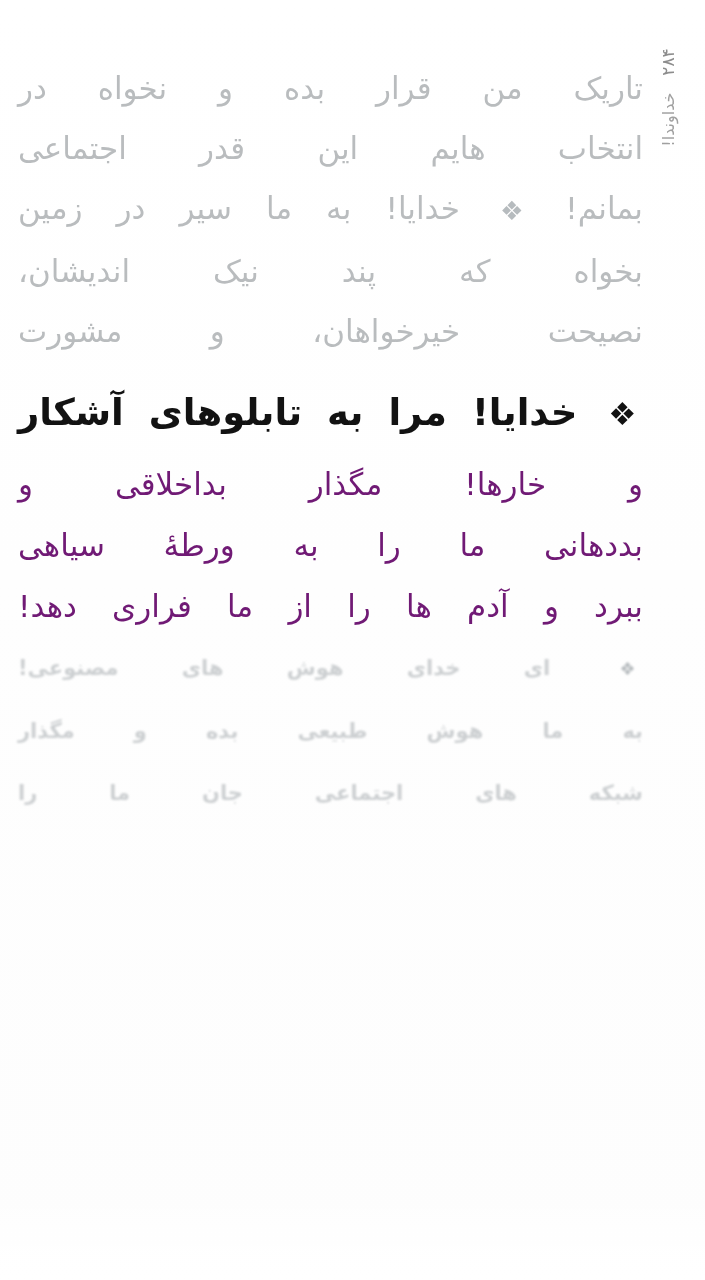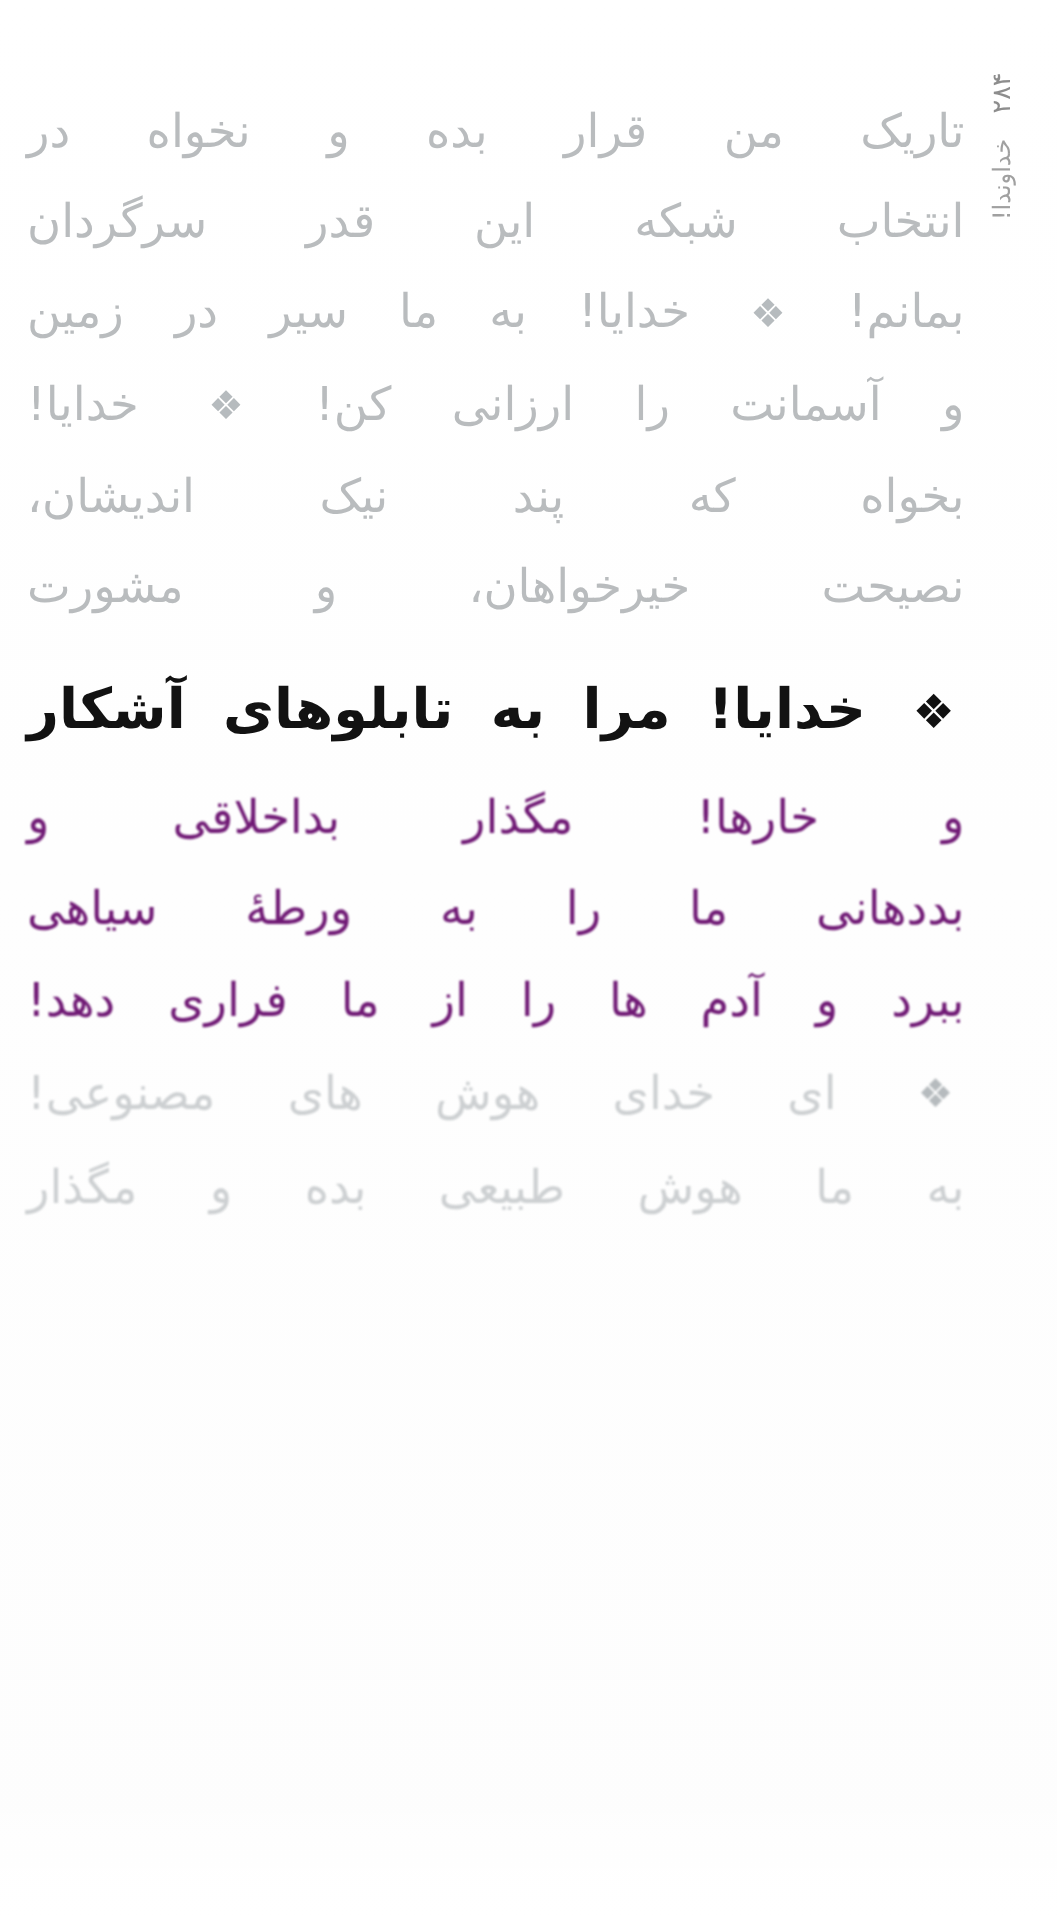--- a/index.html
+++ b/index.html
@@ -93,25 +93,26 @@
   .faded-2 {
     color: #701a75;
     font-size: 31px;
     line-height: 61px;
     letter-spacing: 1.4px;
     word-spacing: 8px;
     filter: blur(0.6px);
   }
   .faded-3 {
     color: #cdd0d2;
-    font-size: 31px;
+    font-size: 21px;
     line-height: 62px;
     letter-spacing: 1.5px;
     word-spacing: 9px;
     filter: blur(0.8px);
+    font-weight: bold;
   }
 
   
   .sharp {
     color: #121212;
     font-size: 37px;
     line-height: 64px;
     font-weight: 700;
     letter-spacing: 0.5px;
     word-spacing: 4px;
@@ -164,36 +165,36 @@
 
   <div class="page-header">
     <span class="page-number">۲۸۴</span>
     <span class="running-title">خداوندا!</span>
   </div>
 
   <div class="text-column">
 
     <p class="block block-faded-top">
       <span class="line faded">تاریک من قرار بده و نخواه در</span>
-      <span class="line faded">انتخاب شبکه این قدر سرگردان</span>
+      <span class="line faded">انتخاب هایم این قدر اجتماعی</span>
       <span class="line faded">بمانم! <span class="clover clover-faded">❖</span> خدایا! به ما سیر در زمین</span>
-      <span class="line faded">و آسمانت را ارزانی کن! <span class="clover clover-faded">❖</span> خدایا!</span>
       <span class="line faded">بخواه که پند نیک اندیشان،</span>
       <span class="line faded">نصیحت خیرخواهان، و مشورت</span>
     </p>
 
     <p class="block block-sharp">
       <span class="line sharp"><span class="clover clover-sharp">❖</span> خدایا! مرا به تابلوهای آشکار</span>
     </p>
 
     <p class="block block-faded-bottom">
       <span class="line faded-2">و خارها! مگذار بداخلاقی و</span>
       <span class="line faded-2">بددهانی ما را به ورطۀ سیاهی</span>
       <span class="line faded-2">ببرد و آدم ها را از ما فراری دهد!</span>
       <span class="line faded-3"><span class="clover clover-faded">❖</span> ای خدای هوش های مصنوعی!</span>
       <span class="line faded-3">به ما هوش طبیعی بده و مگذار</span>
+      <span class="line faded-3">شبکه های اجتماعی جان ما را</span>
     </p>
 
   </div>
 
   <div class="top-fade"></div>
   <div class="bottom-fade"></div>
 </div>
 
 </body></html>

